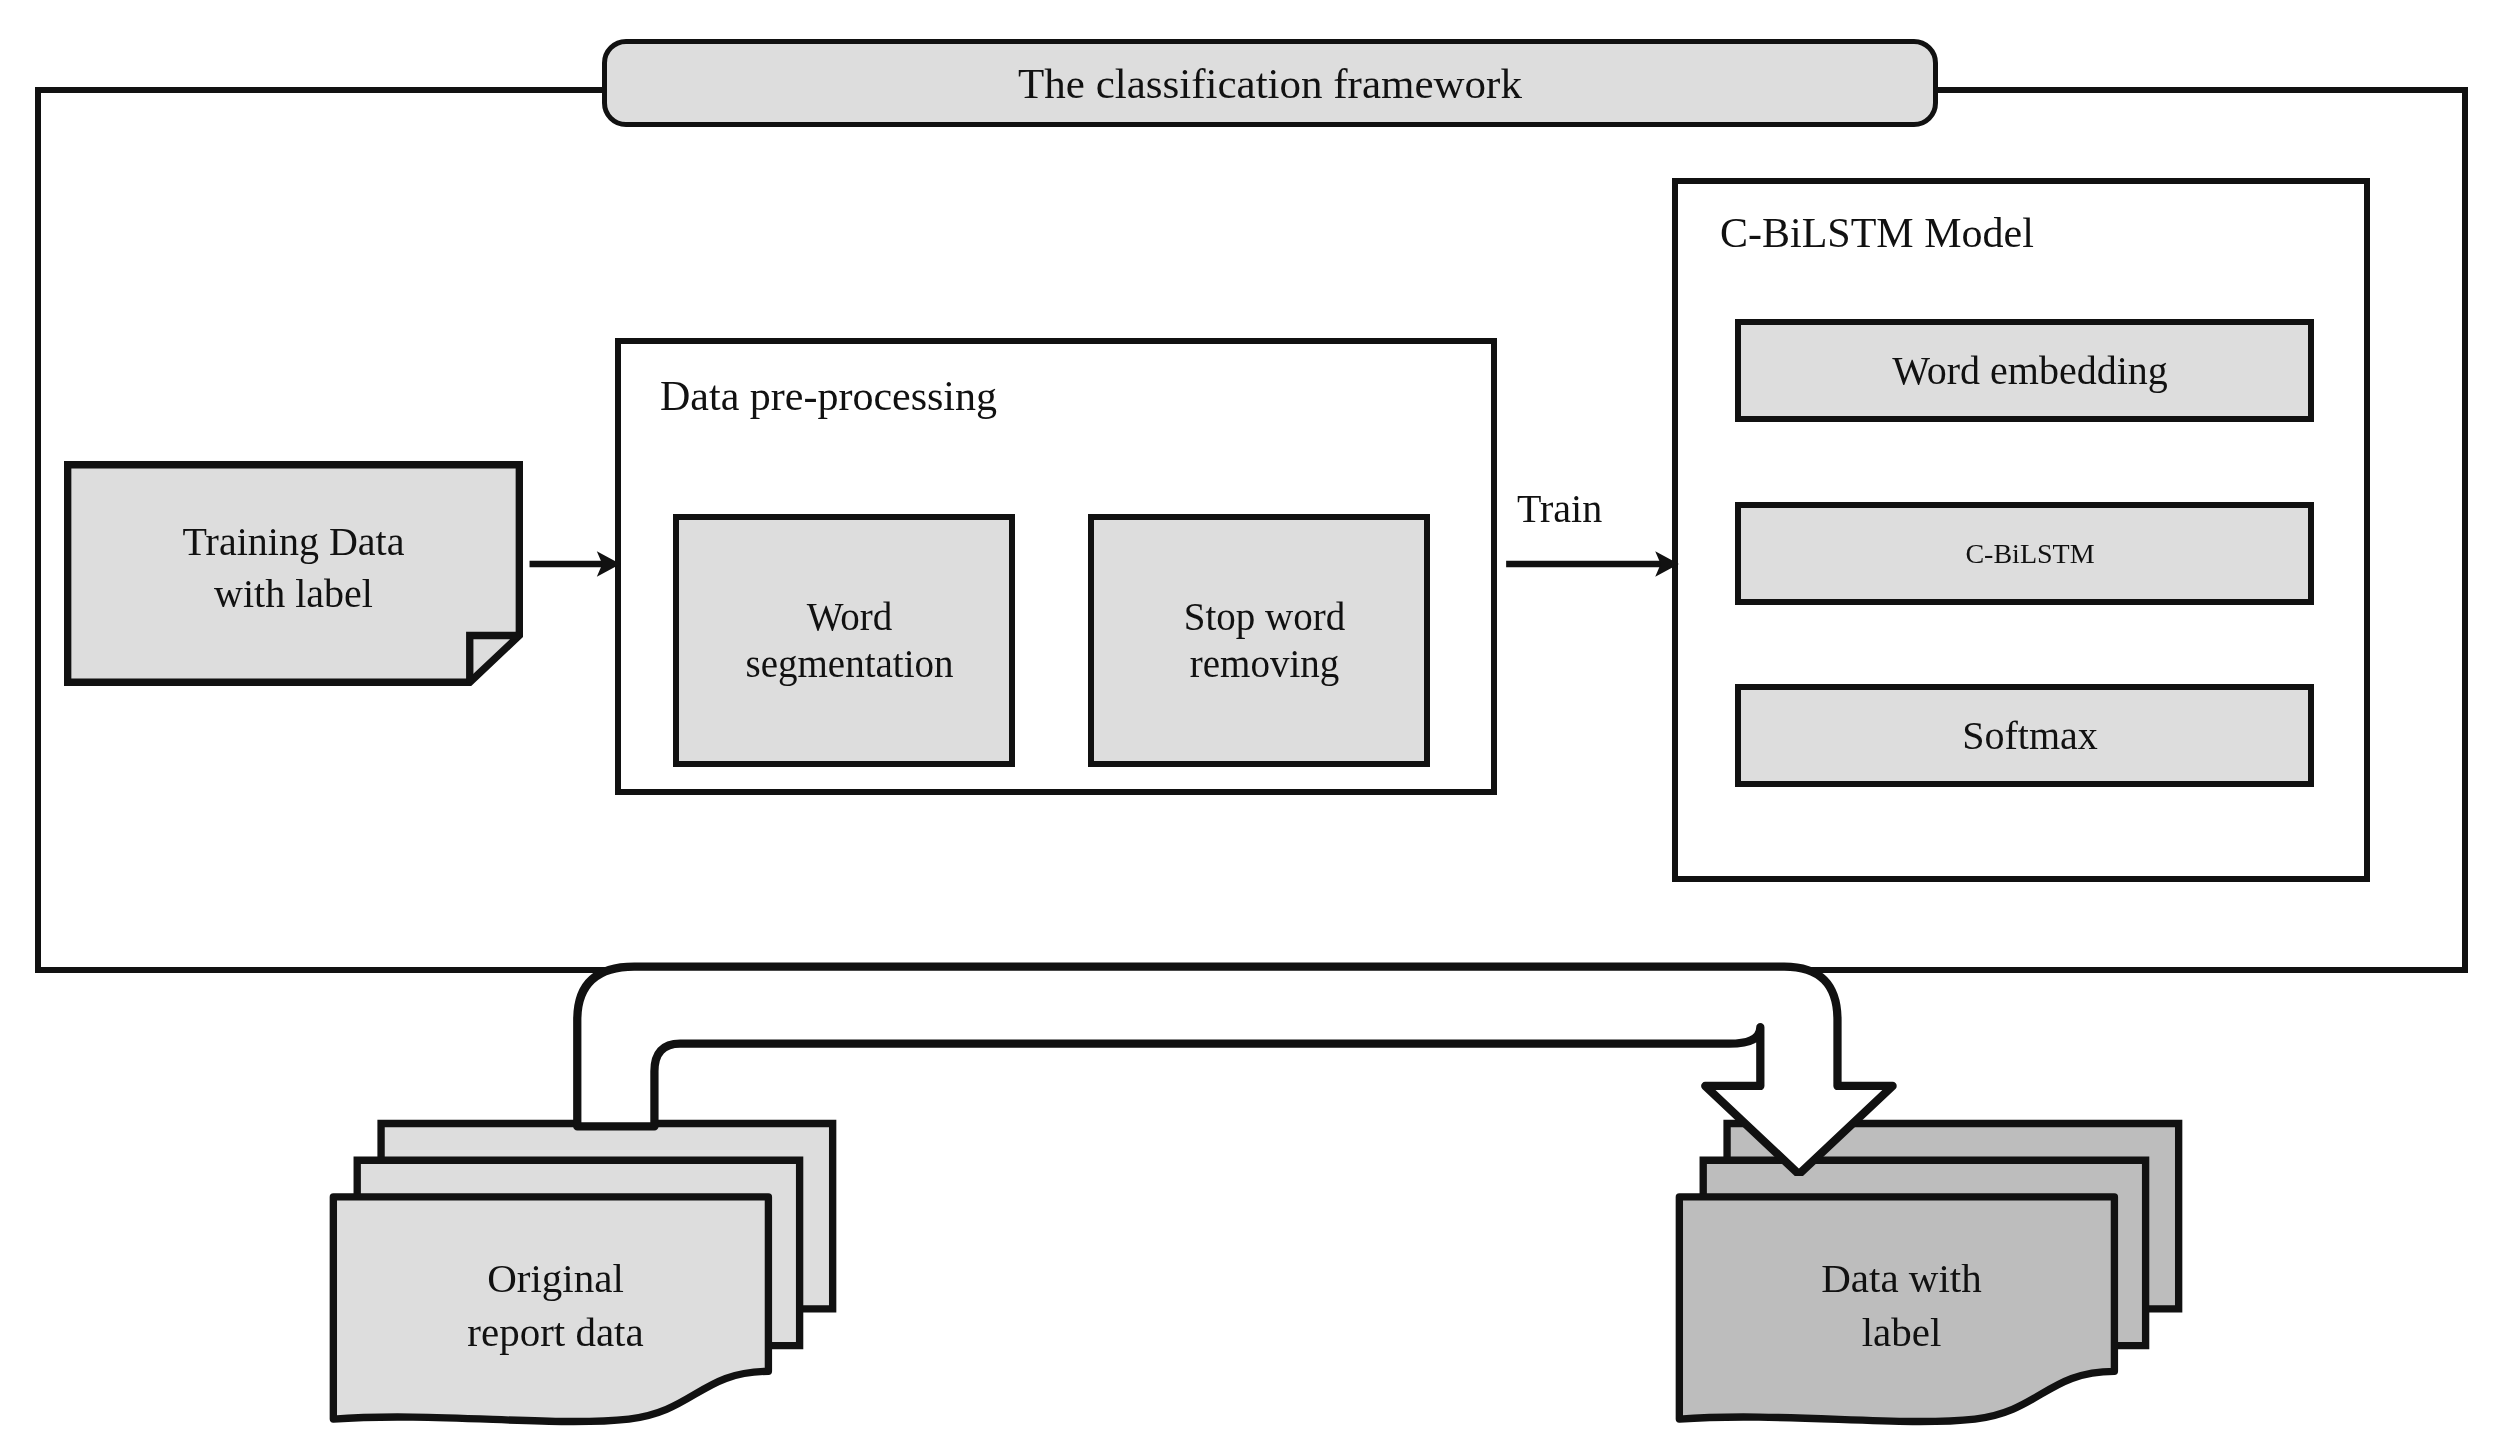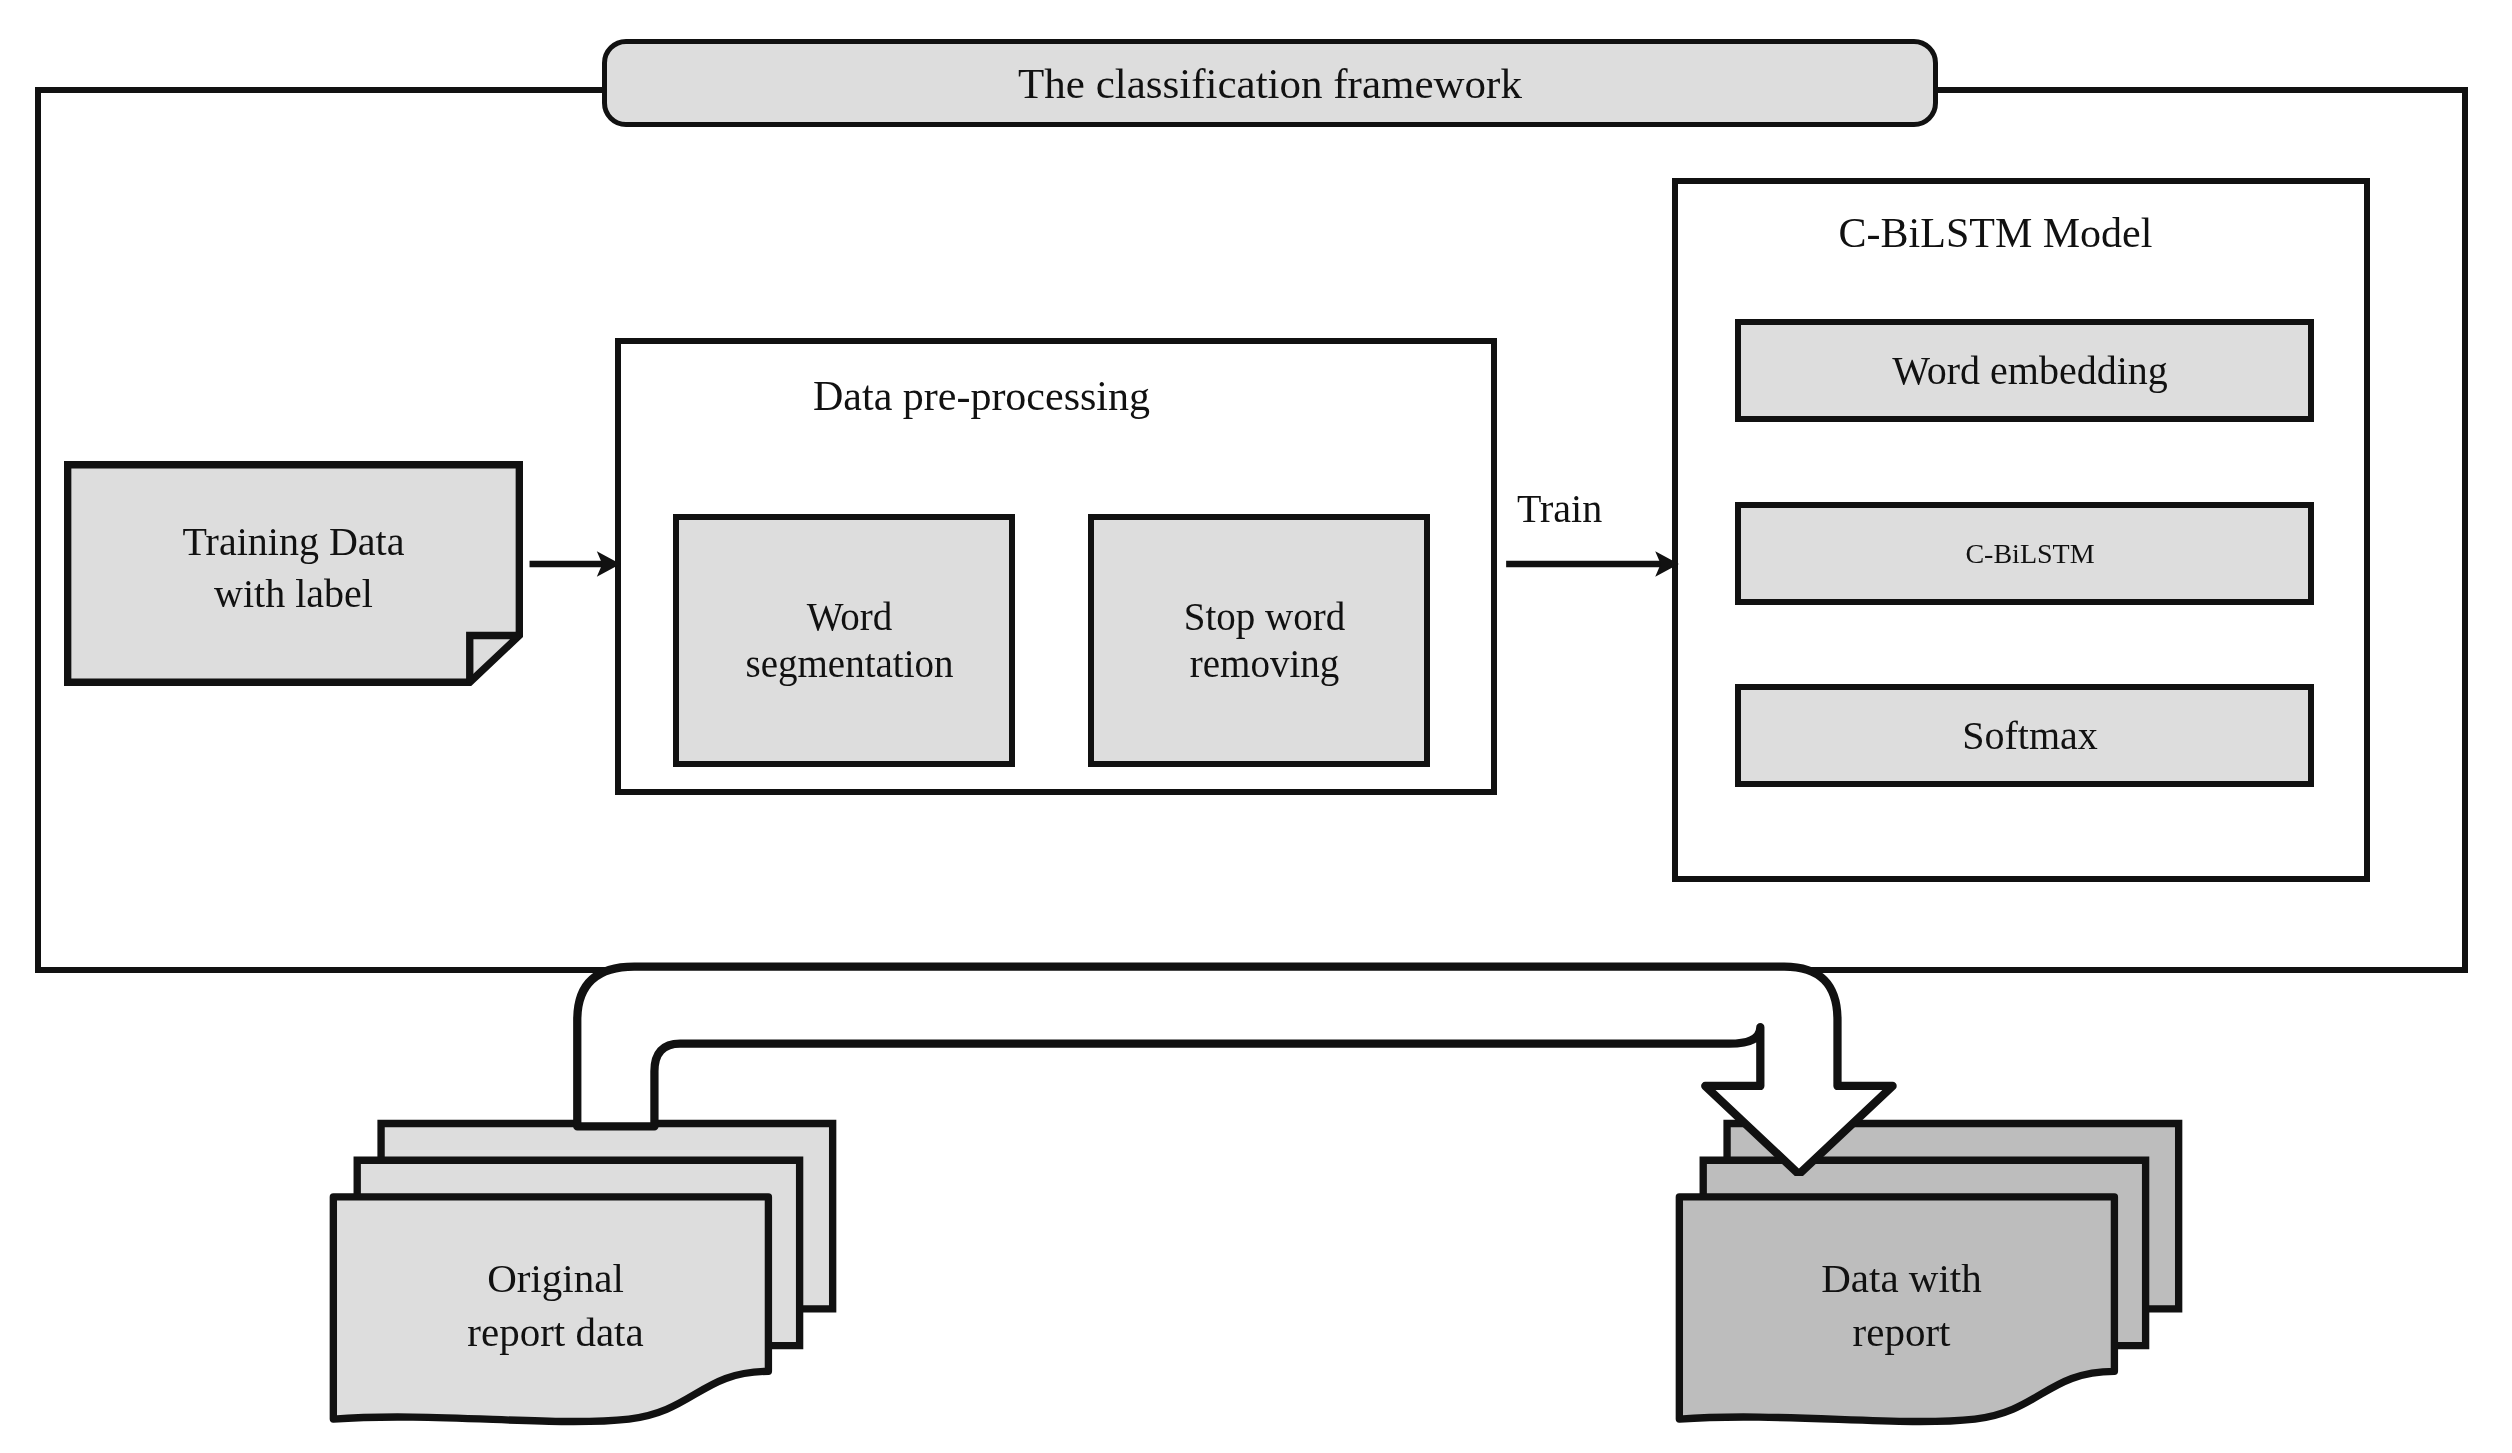--- a/index.html
+++ b/index.html
@@ -7,21 +7,21 @@
     font-family:"Liberation Serif","DejaVu Serif",serif;
     color:#111111;
   }
   #stage{
     position:relative;
     width:2512px;
     height:1453px;
     background:#ffffff;
     overflow:hidden;
   }
-  .abs{position:absolute;justify-content:center;}
+  .abs{position:absolute;}
 
   
   .box{
     box-sizing:border-box;
     background:#ffffff;
     border:6.4px solid #111111;
   }
   .fillbox{
     box-sizing:border-box;
     background:#dddddd;
@@ -295,21 +295,21 @@
   <div class="abs docstack" id="labelled-stack">
     <svg width="514" height="317" viewBox="0 0 560 345">
       <path d="M60 8 L552 8 L552 210 L60 210 Z" fill="#bdbdbd" stroke="#111111" stroke-width="8" stroke-linejoin="miter"></path>
       <path d="M34 48 L516 48 L516 250 L34 250 Z" fill="#bdbdbd" stroke="#111111" stroke-width="8" stroke-linejoin="miter"></path>
       <path d="M8 88 L482 88 L482 278
                C 410 278 400 322 330 330
                C 250 339 120 322 8 330 Z" fill="#bdbdbd" stroke="#111111" stroke-width="8" stroke-linejoin="round"></path>
     </svg>
     <div class="docstack-label">
       <span>Data with</span>
-      <span>report</span>
+      <span>label</span>
     </div>
   </div>
 
   <div class="abs" id="feedback-arrow">
     <svg width="1562" height="248" viewBox="0 0 1700 270">
       <path d="M 98 216
                L 98 100
                Q 98 42 160 42
                L 1412 42
                Q 1470 42 1470 100

